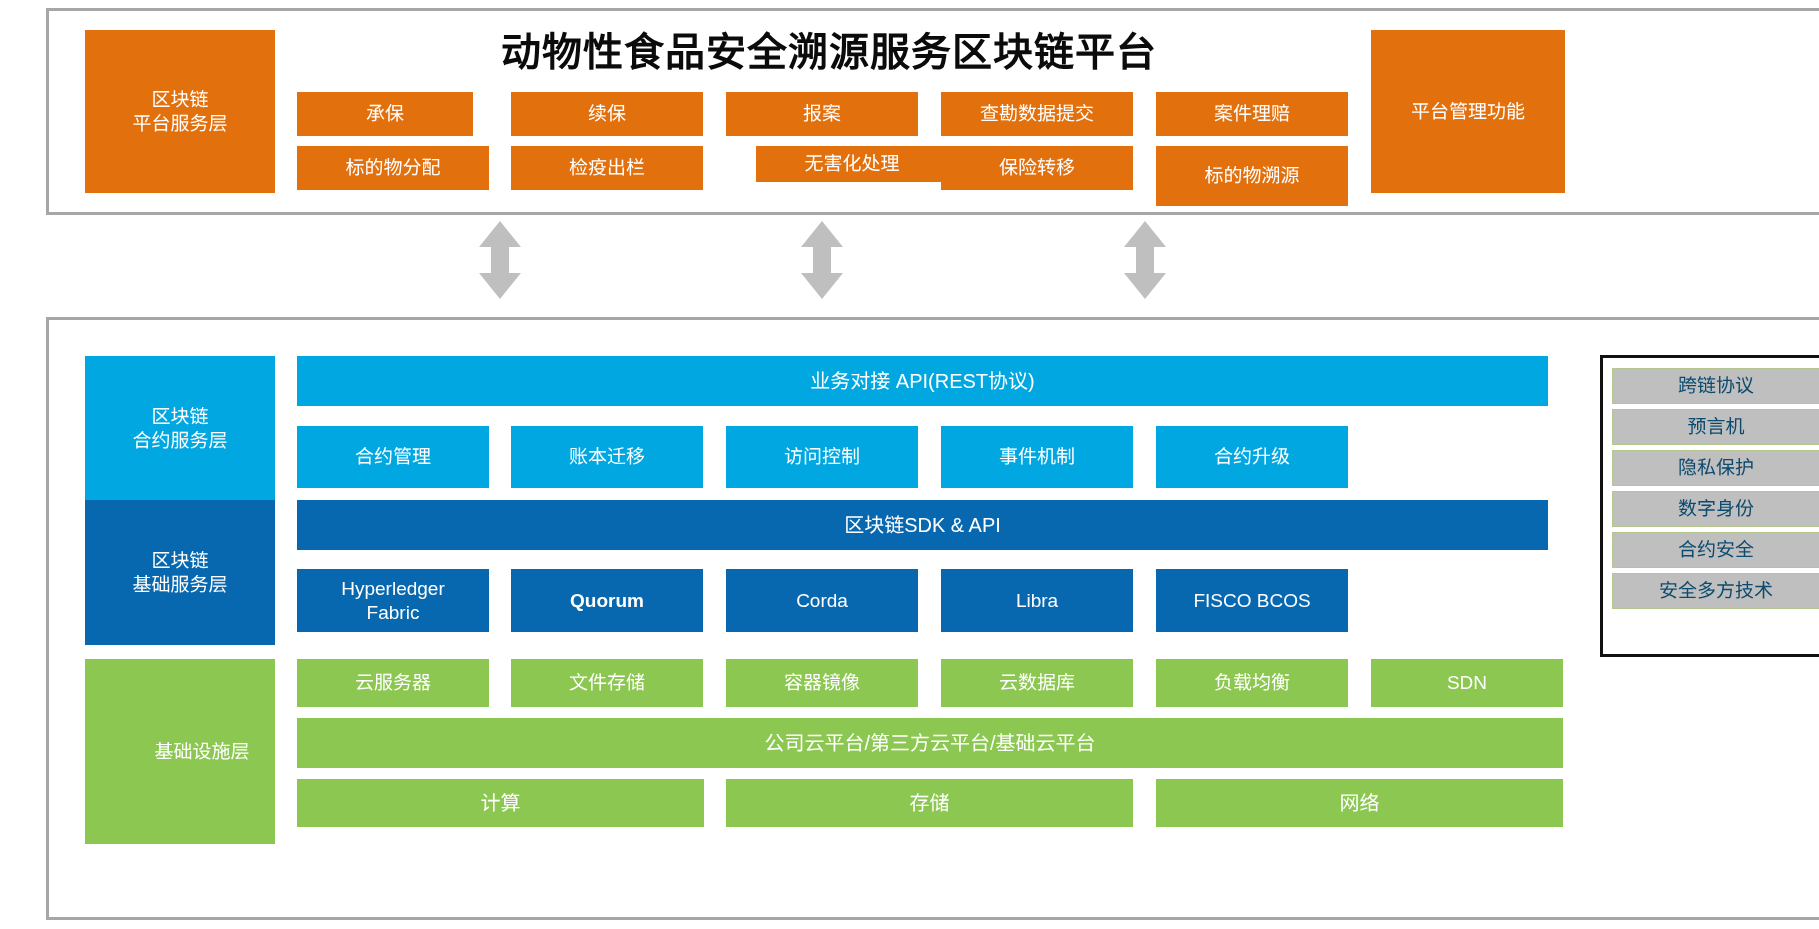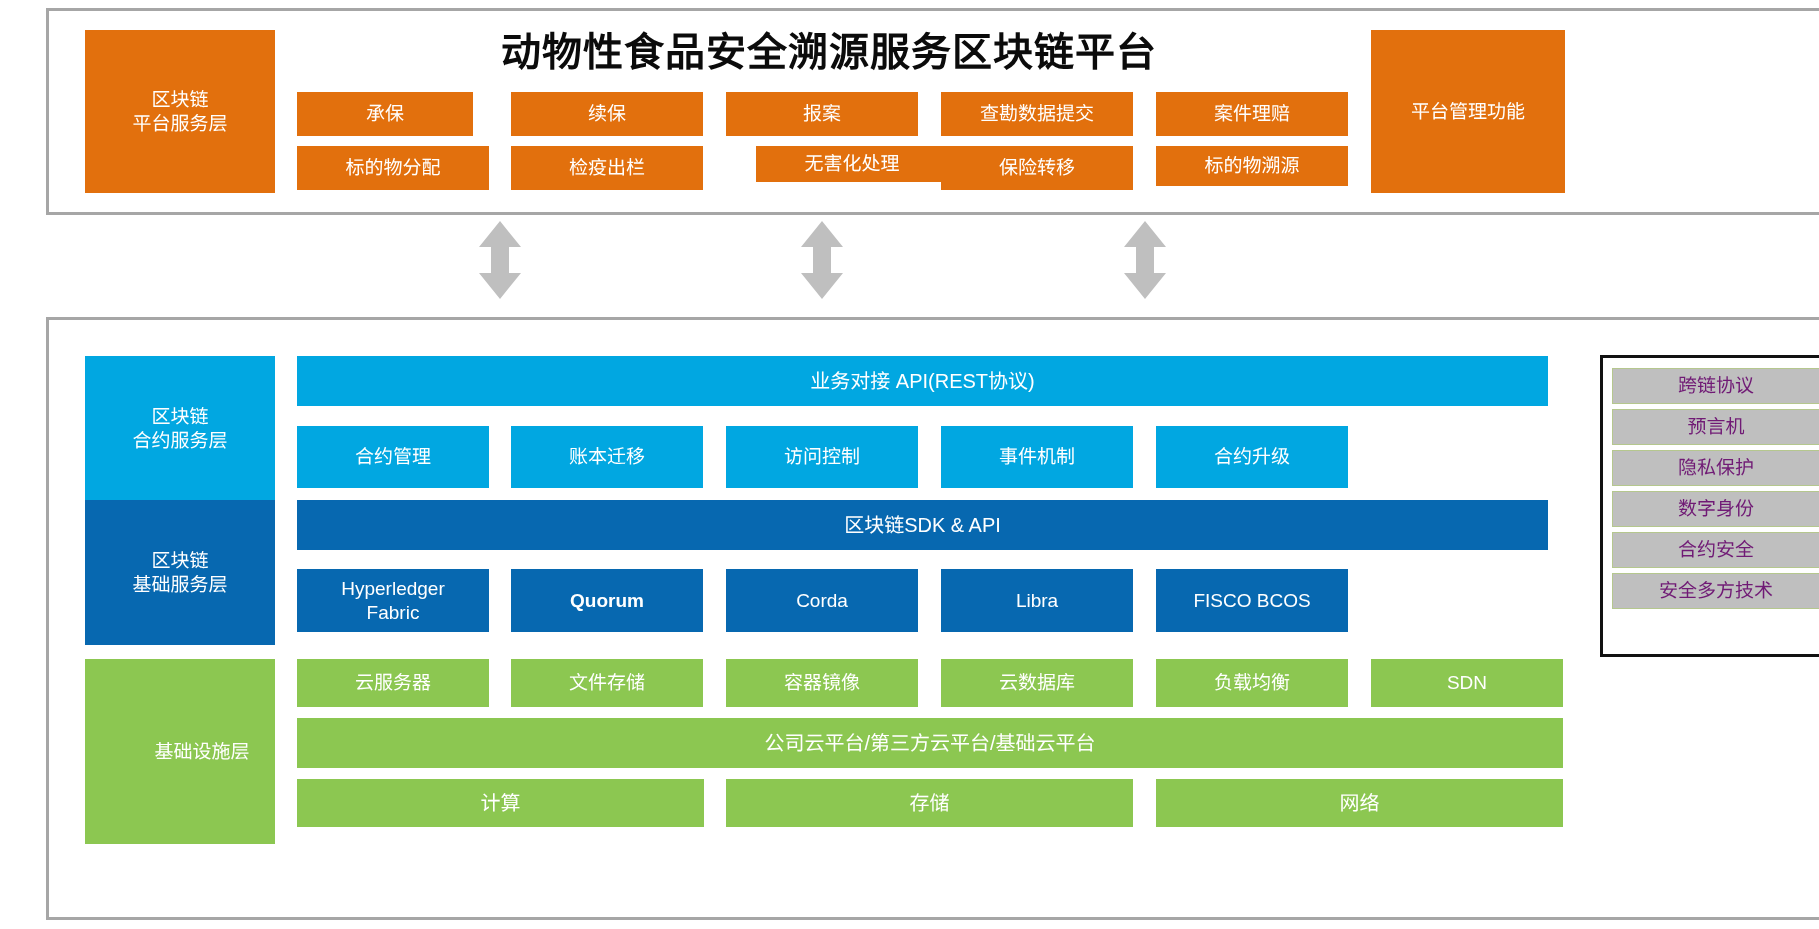--- a/index.html
+++ b/index.html
@@ -38,21 +38,21 @@
     background:#ffffff;
   }
   #top-panel{ left:7px;  top:8px;   width:1805px; height:207px; }
   #bottom-panel{ left:7px; top:317px; width:1805px; height:603px; }
 
   
   .orange{ background:#e2700d; }
   .cyan{   background:#01a7e1; }
   .dblue{  background:#0768b0; }
   .green{  background:#8cc751; }
-  .grey{   background:#bfbfbf; border:1px solid #b5c78e; color:#701a75; }
+  .grey{   background:#bfbfbf; border:1px solid #b5c78e; color:#0c4a6e; }
 
   
   #diagram-title{
     position:absolute;
     left:250px;
     top:18px;
     width:1080px;
     height:62px;
     display:flex;
     align-items:center;
@@ -116,21 +116,21 @@
   <div class="box orange tile" style="left:258px; top:92px; width:176px; height:44px;">承保</div>
   <div class="box orange tile" style="left:472px; top:92px; width:192px; height:44px;">续保</div>
   <div class="box orange tile" style="left:687px; top:92px; width:192px; height:44px;">报案</div>
   <div class="box orange tile" style="left:902px; top:92px; width:192px; height:44px;">查勘数据提交</div>
   <div class="box orange tile" style="left:1117px; top:92px; width:192px; height:44px;">案件理赔</div>
 
   <div class="box orange tile" style="left:258px; top:146px; width:192px; height:44px;">标的物分配</div>
   <div class="box orange tile" style="left:472px; top:146px; width:192px; height:44px;">检疫出栏</div>
   <div class="box orange tile" style="left:717px; top:146px; width:192px; height:36px;">无害化处理</div>
   <div class="box orange tile" style="left:902px; top:146px; width:192px; height:44px;">保险转移</div>
-  <div class="box orange tile" style="left:1117px; top:146px; width:192px; height:40px;">标的物溯源</div>
+  <div class="box orange tile" style="left:1117px; top:146px; width:192px; height:60px;">标的物溯源</div>
 
   <svg class="dbl-arrow" style="left:440px; top:221px;" viewBox="0 0 42 78">
     <polygon points="21,0 42,26 30,26 30,52 42,52 21,78 0,52 12,52 12,26 0,26" fill="#bfbfbf"></polygon>
   </svg>
   <svg class="dbl-arrow" style="left:762px; top:221px;" viewBox="0 0 42 78">
     <polygon points="21,0 42,26 30,26 30,52 42,52 21,78 0,52 12,52 12,26 0,26" fill="#bfbfbf"></polygon>
   </svg>
   <svg class="dbl-arrow" style="left:1085px; top:221px;" viewBox="0 0 42 78">
     <polygon points="21,0 42,26 30,26 30,52 42,52 21,78 0,52 12,52 12,26 0,26" fill="#bfbfbf"></polygon>
   </svg>

